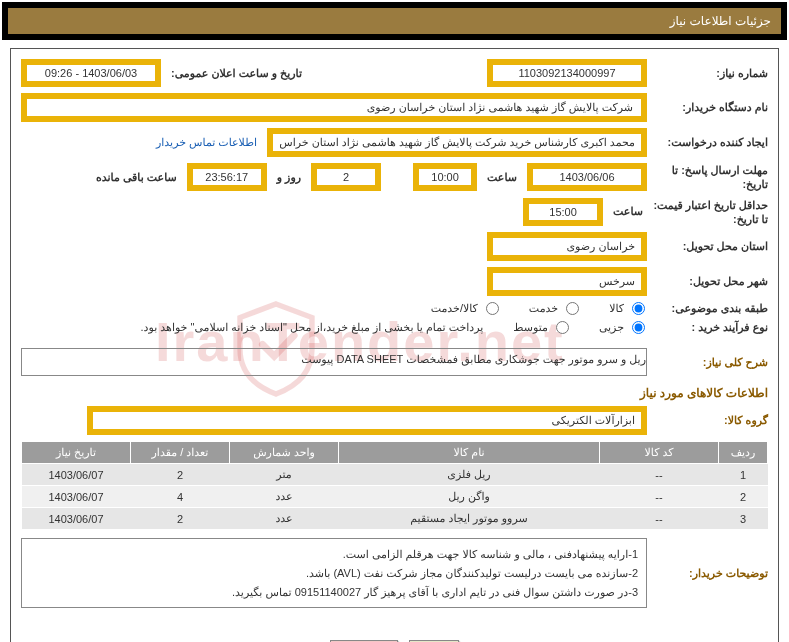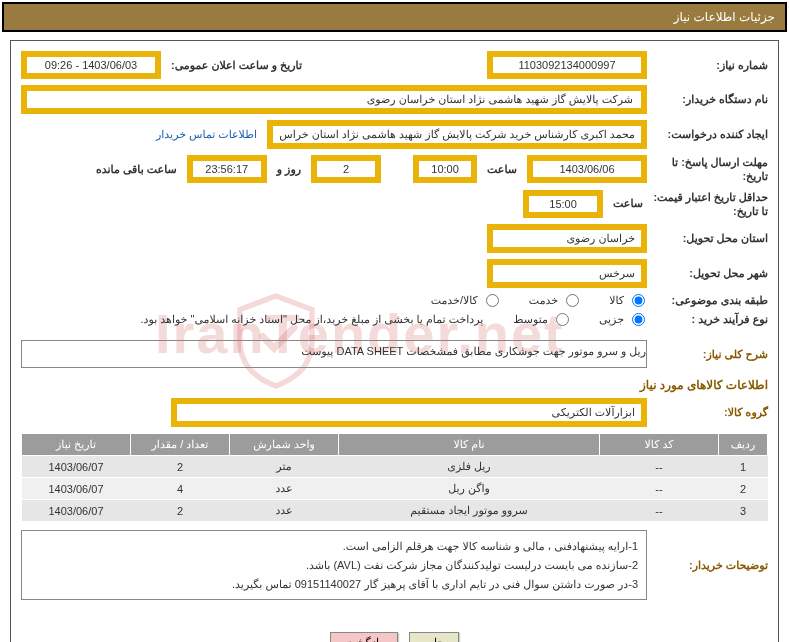--- a/index.html
+++ b/index.html
@@ -16,21 +16,21 @@
     position: relative;
     box-sizing: border-box;
   }
   .top-bar {
     background: #8a6d3b;
     background: #9a7b3f;
     color: #fff;
     padding: 6px 10px;
     text-align: right;
     font-size: 12px;
-    border: 2px solid #000000;
+    border: 6px solid #000000;
     margin: 2px;
   }
   .main-frame {
     border: 1px solid #555;
     margin: 8px 10px;
     padding: 10px 10px 40px 10px;
     position: relative;
     min-height: 560px;
   }
   .row {
@@ -276,21 +276,21 @@
 
     <div class="row" style="margin-top:14px">
       <span class="label" style="color:#8a5a00">شرح کلی نیاز:</span>
       <div class="desc-box">ریل و سرو موتور جهت جوشکاری مطابق فمشخصات DATA SHEET پیوست</div>
     </div>
 
     <div class="section-title">اطلاعات کالاهای مورد نیاز</div>
 
     <div class="row">
       <span class="label" style="color:#8a5a00">گروه کالا:</span>
-      <span class="field" style="width:476px;text-align:right">ابزارآلات الکتریکی</span>
+      <span class="field" style="width:560px;text-align:right">ابزارآلات الکتریکی</span>
     </div>
 
     <table class="items">
       <thead>
         <tr>
           <th style="width:40px">ردیف</th>
           <th style="width:110px">کد کالا</th>
           <th>نام کالا</th>
           <th style="width:100px">واحد شمارش</th>
           <th style="width:90px">تعداد / مقدار</th>

